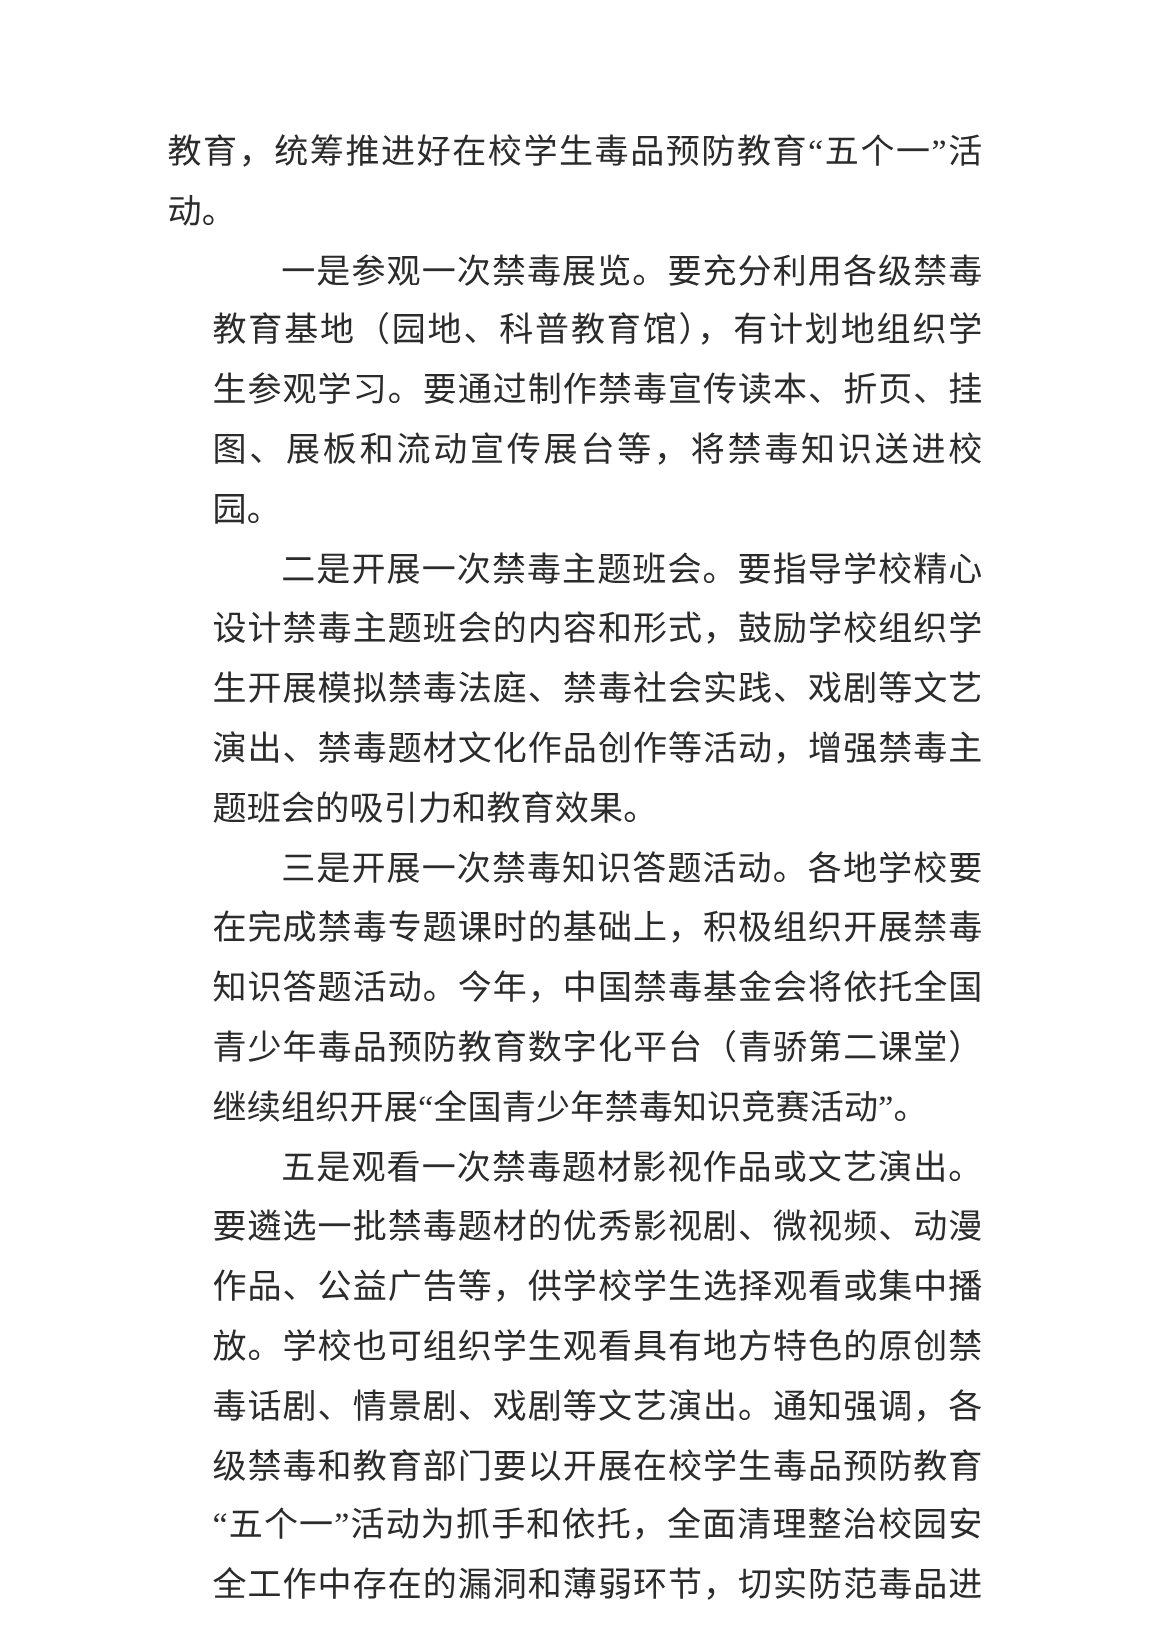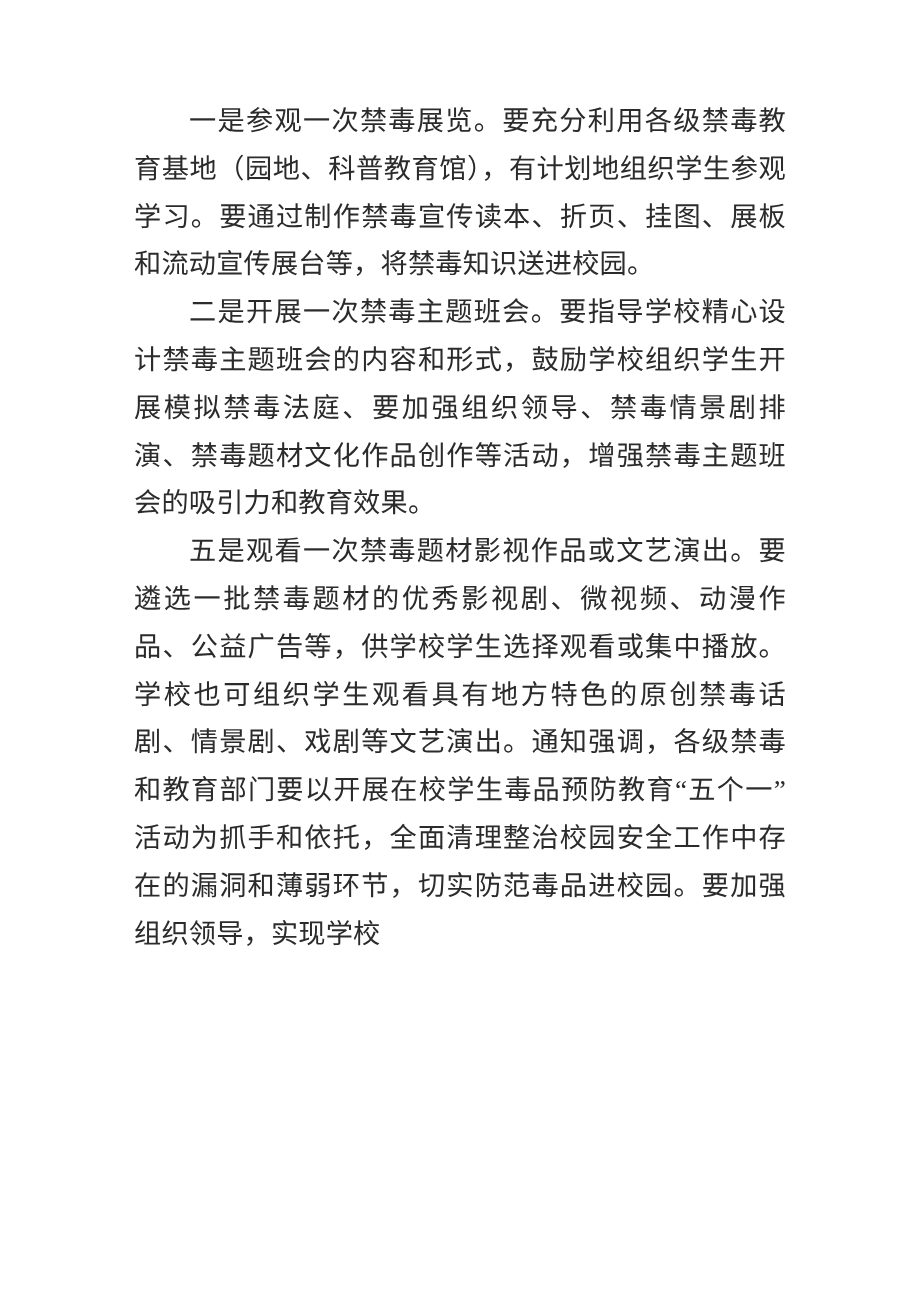--- a/index.html
+++ b/index.html
@@ -34,34 +34,37 @@
     text-align: justify;
     text-justify: inter-character;
     text-align-last: left;
     letter-spacing: 0.2px;
     font-weight: 400;
     word-break: break-all;
     -webkit-font-smoothing: antialiased;
   }
   .para.indent {
     text-indent: 55px;
+    margin-left: 36px;
   }
   .para + .para {
     margin-top: 0;
   }
 </style>
 </head>
 <body>
 
 <div class="page">
   <div class="doc-body">
 
+    <p class="para">教育，统筹推进好在校学生毒品预防教育“五个一”活动。</p>
 
     <p class="para indent">一是参观一次禁毒展览。要充分利用各级禁毒教育基地（园地、科普教育馆），有计划地组织学生参观学习。要通过制作禁毒宣传读本、折页、挂图、展板和流动宣传展台等，将禁毒知识送进校园。</p>
 
-    <p class="para indent">二是开展一次禁毒主题班会。要指导学校精心设计禁毒主题班会的内容和形式，鼓励学校组织学生开展模拟禁毒法庭、要加强组织领导、禁毒情景剧排演、禁毒题材文化作品创作等活动，增强禁毒主题班会的吸引力和教育效果。</p>
+    <p class="para indent">二是开展一次禁毒主题班会。要指导学校精心设计禁毒主题班会的内容和形式，鼓励学校组织学生开展模拟禁毒法庭、禁毒社会实践、戏剧等文艺演出、禁毒题材文化作品创作等活动，增强禁毒主题班会的吸引力和教育效果。</p>
 
+    <p class="para indent">三是开展一次禁毒知识答题活动。各地学校要在完成禁毒专题课时的基础上，积极组织开展禁毒知识答题活动。今年，中国禁毒基金会将依托全国青少年毒品预防教育数字化平台（青骄第二课堂）继续组织开展“全国青少年禁毒知识竞赛活动”。</p>
 
 
     <p class="para indent">五是观看一次禁毒题材影视作品或文艺演出。要遴选一批禁毒题材的优秀影视剧、微视频、动漫作品、公益广告等，供学校学生选择观看或集中播放。学校也可组织学生观看具有地方特色的原创禁毒话剧、情景剧、戏剧等文艺演出。通知强调，各级禁毒和教育部门要以开展在校学生毒品预防教育“五个一”活动为抓手和依托，全面清理整治校园安全工作中存在的漏洞和薄弱环节，切实防范毒品进校园。要加强组织领导，实现学校</p>
 
   </div>
 </div>
 
 </body></html>

